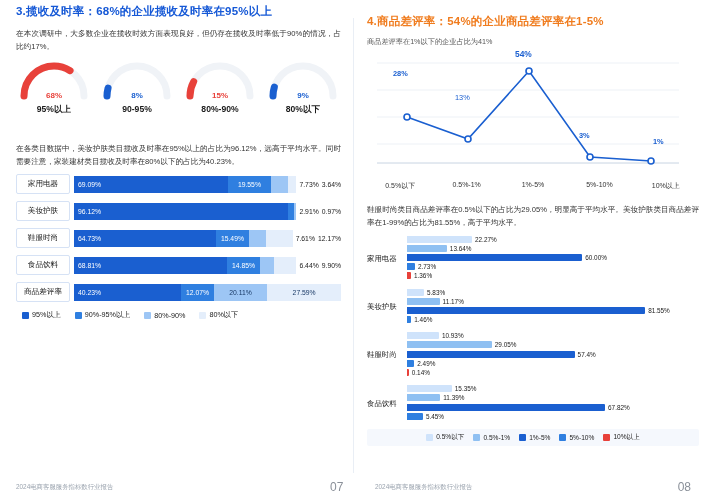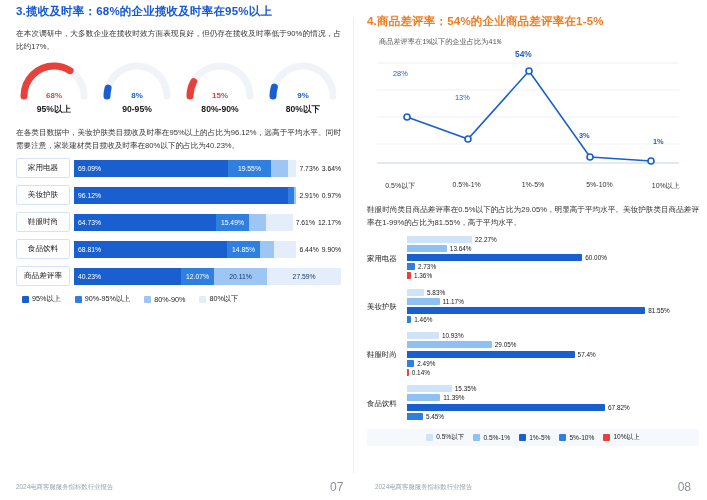--- a/index.html
+++ b/index.html
@@ -5,21 +5,21 @@
   html,body{margin:0;padding:0;}
   body{width:707px;height:500px;background:#ffffff;font-family:"Liberation Sans",sans-serif;color:#1a1a1a;overflow:hidden;}
   .page{position:relative;width:707px;height:500px;display:flex;}
   .col{position:relative;box-sizing:border-box;}
   .left{width:353px;padding:4px 12px 0 16px;}
   .right{width:354px;padding:14px 8px 0 14px;}
   .divider{position:absolute;left:353px;top:18px;width:1px;height:455px;background:#e9eef5;}
   .sec-title{font-size:11.5px;font-weight:bold;color:#1558d6;margin:0 0 8px 0;letter-spacing:.2px;}
   .sec-title.orange{color:#f07c1e;}
   .body-text{font-size:7.6px;line-height:1.75;color:#333;margin:0 0 6px 0;text-align:justify;}
-  .sub-note{font-size:7.2px;color:#555;margin:2px 0 4px 12px;font-family:Liberation Mono, monospace;}
+  .sub-note{font-size:7.2px;color:#555;margin:2px 0 4px 0;}
   
   .gauges{display:flex;justify-content:space-between;margin:8px 0 2px 0;}
   .gauge{width:76px;text-align:center;}
   .gauge .arcwrap{position:relative;height:40px;}
   .gauge svg{display:block;margin:0 auto;}
   .gauge .val{font-size:8px;font-weight:bold;position:absolute;left:0;right:0;bottom:2px;}
   .gauge .lbl{font-size:8.6px;font-weight:bold;margin-top:2px;color:#1a1a1a;}
   
   .stacked{margin-top:6px;}
   .srow{display:flex;align-items:center;margin-bottom:7px;}
@@ -103,21 +103,21 @@
           <svg width="72" height="38" viewBox="0 0 72 38">
             <path d="M6 34 A30 30 0 0 1 66 34" fill="none" stroke="#f0f3f7" stroke-width="7" stroke-linecap="round"></path>
             <path d="M6 34 A30 30 0 0 1 66 34" fill="none" stroke="#1a5fd0" stroke-width="7" stroke-linecap="round" stroke-dasharray="9 95"></path>
           </svg>
           <div class="val" style="color:#1a5fd0">9%</div>
         </div>
         <div class="lbl">80%以下</div>
       </div>
     </div>
 
-    <p class="body-text" style="margin-top:10px">在各类目数据中，美妆护肤类目揽收及时率在95%以上的占比为96.12%，远高于平均水平。同时需要注意，家装建材类目揽收及时率在80%以下的占比为40.23%。</p>
+    <p class="body-text" style="margin-top:26px">在各类目数据中，美妆护肤类目揽收及时率在95%以上的占比为96.12%，远高于平均水平。同时需要注意，家装建材类目揽收及时率在80%以下的占比为40.23%。</p>
 
     <div class="stacked">
       <div class="srow">
         <div class="name">家用电器</div>
         <div class="bars">
           <div class="seg s1" style="width:69.09%">
               <span>69.09%</span>
             </div>
           <div class="seg s2" style="width:19.55%">
               <span>19.55%</span>
@@ -224,21 +224,21 @@
         <line x1="10" y1="64" x2="312" y2="64" stroke="#edf1f6" stroke-width="1"></line>
         <line x1="10" y1="91" x2="312" y2="91" stroke="#edf1f6" stroke-width="1"></line>
         <line x1="10" y1="110" x2="312" y2="110" stroke="#c8d4e2" stroke-width="1"></line>
         <polyline points="40,64 101,86 162,18 223,104 284,108" fill="none" stroke="#1a5fd0" stroke-width="1.6"></polyline>
         <circle cx="40" cy="64" r="3" fill="#fff" stroke="#1a5fd0" stroke-width="1.6"></circle>
         <circle cx="101" cy="86" r="3" fill="#fff" stroke="#1a5fd0" stroke-width="1.6"></circle>
         <circle cx="162" cy="18" r="3" fill="#fff" stroke="#1a5fd0" stroke-width="1.6"></circle>
         <circle cx="223" cy="104" r="3" fill="#fff" stroke="#1a5fd0" stroke-width="1.6"></circle>
         <circle cx="284" cy="108" r="3" fill="#fff" stroke="#1a5fd0" stroke-width="1.6"></circle>
       </svg>
-      <div style="position:absolute;left:26px;top:16px;font-size:7.4px;color:#1a5fd0;font-weight:normal">28%</div>
+      <div style="position:absolute;left:26px;top:16px;font-size:7.4px;color:#1a5fd0;font-weight:bold">28%</div>
       <div style="position:absolute;left:88px;top:40px;font-size:7.4px;color:#1a5fd0;font-weight:normal">13%</div>
       <div style="position:absolute;left:148px;top:-4px;font-size:8.4px;color:#1a5fd0;font-weight:bold">54%</div>
       <div style="position:absolute;left:212px;top:78px;font-size:7.4px;color:#1a5fd0;font-weight:bold">3%</div>
       <div style="position:absolute;left:286px;top:84px;font-size:7.4px;color:#1a5fd0;font-weight:bold">1%</div>
     </div>
     <div class="xlabels">
       <div>0.5%以下</div>
       <div>0.5%-1%</div>
       <div>1%-5%</div>
       <div>5%-10%</div>

